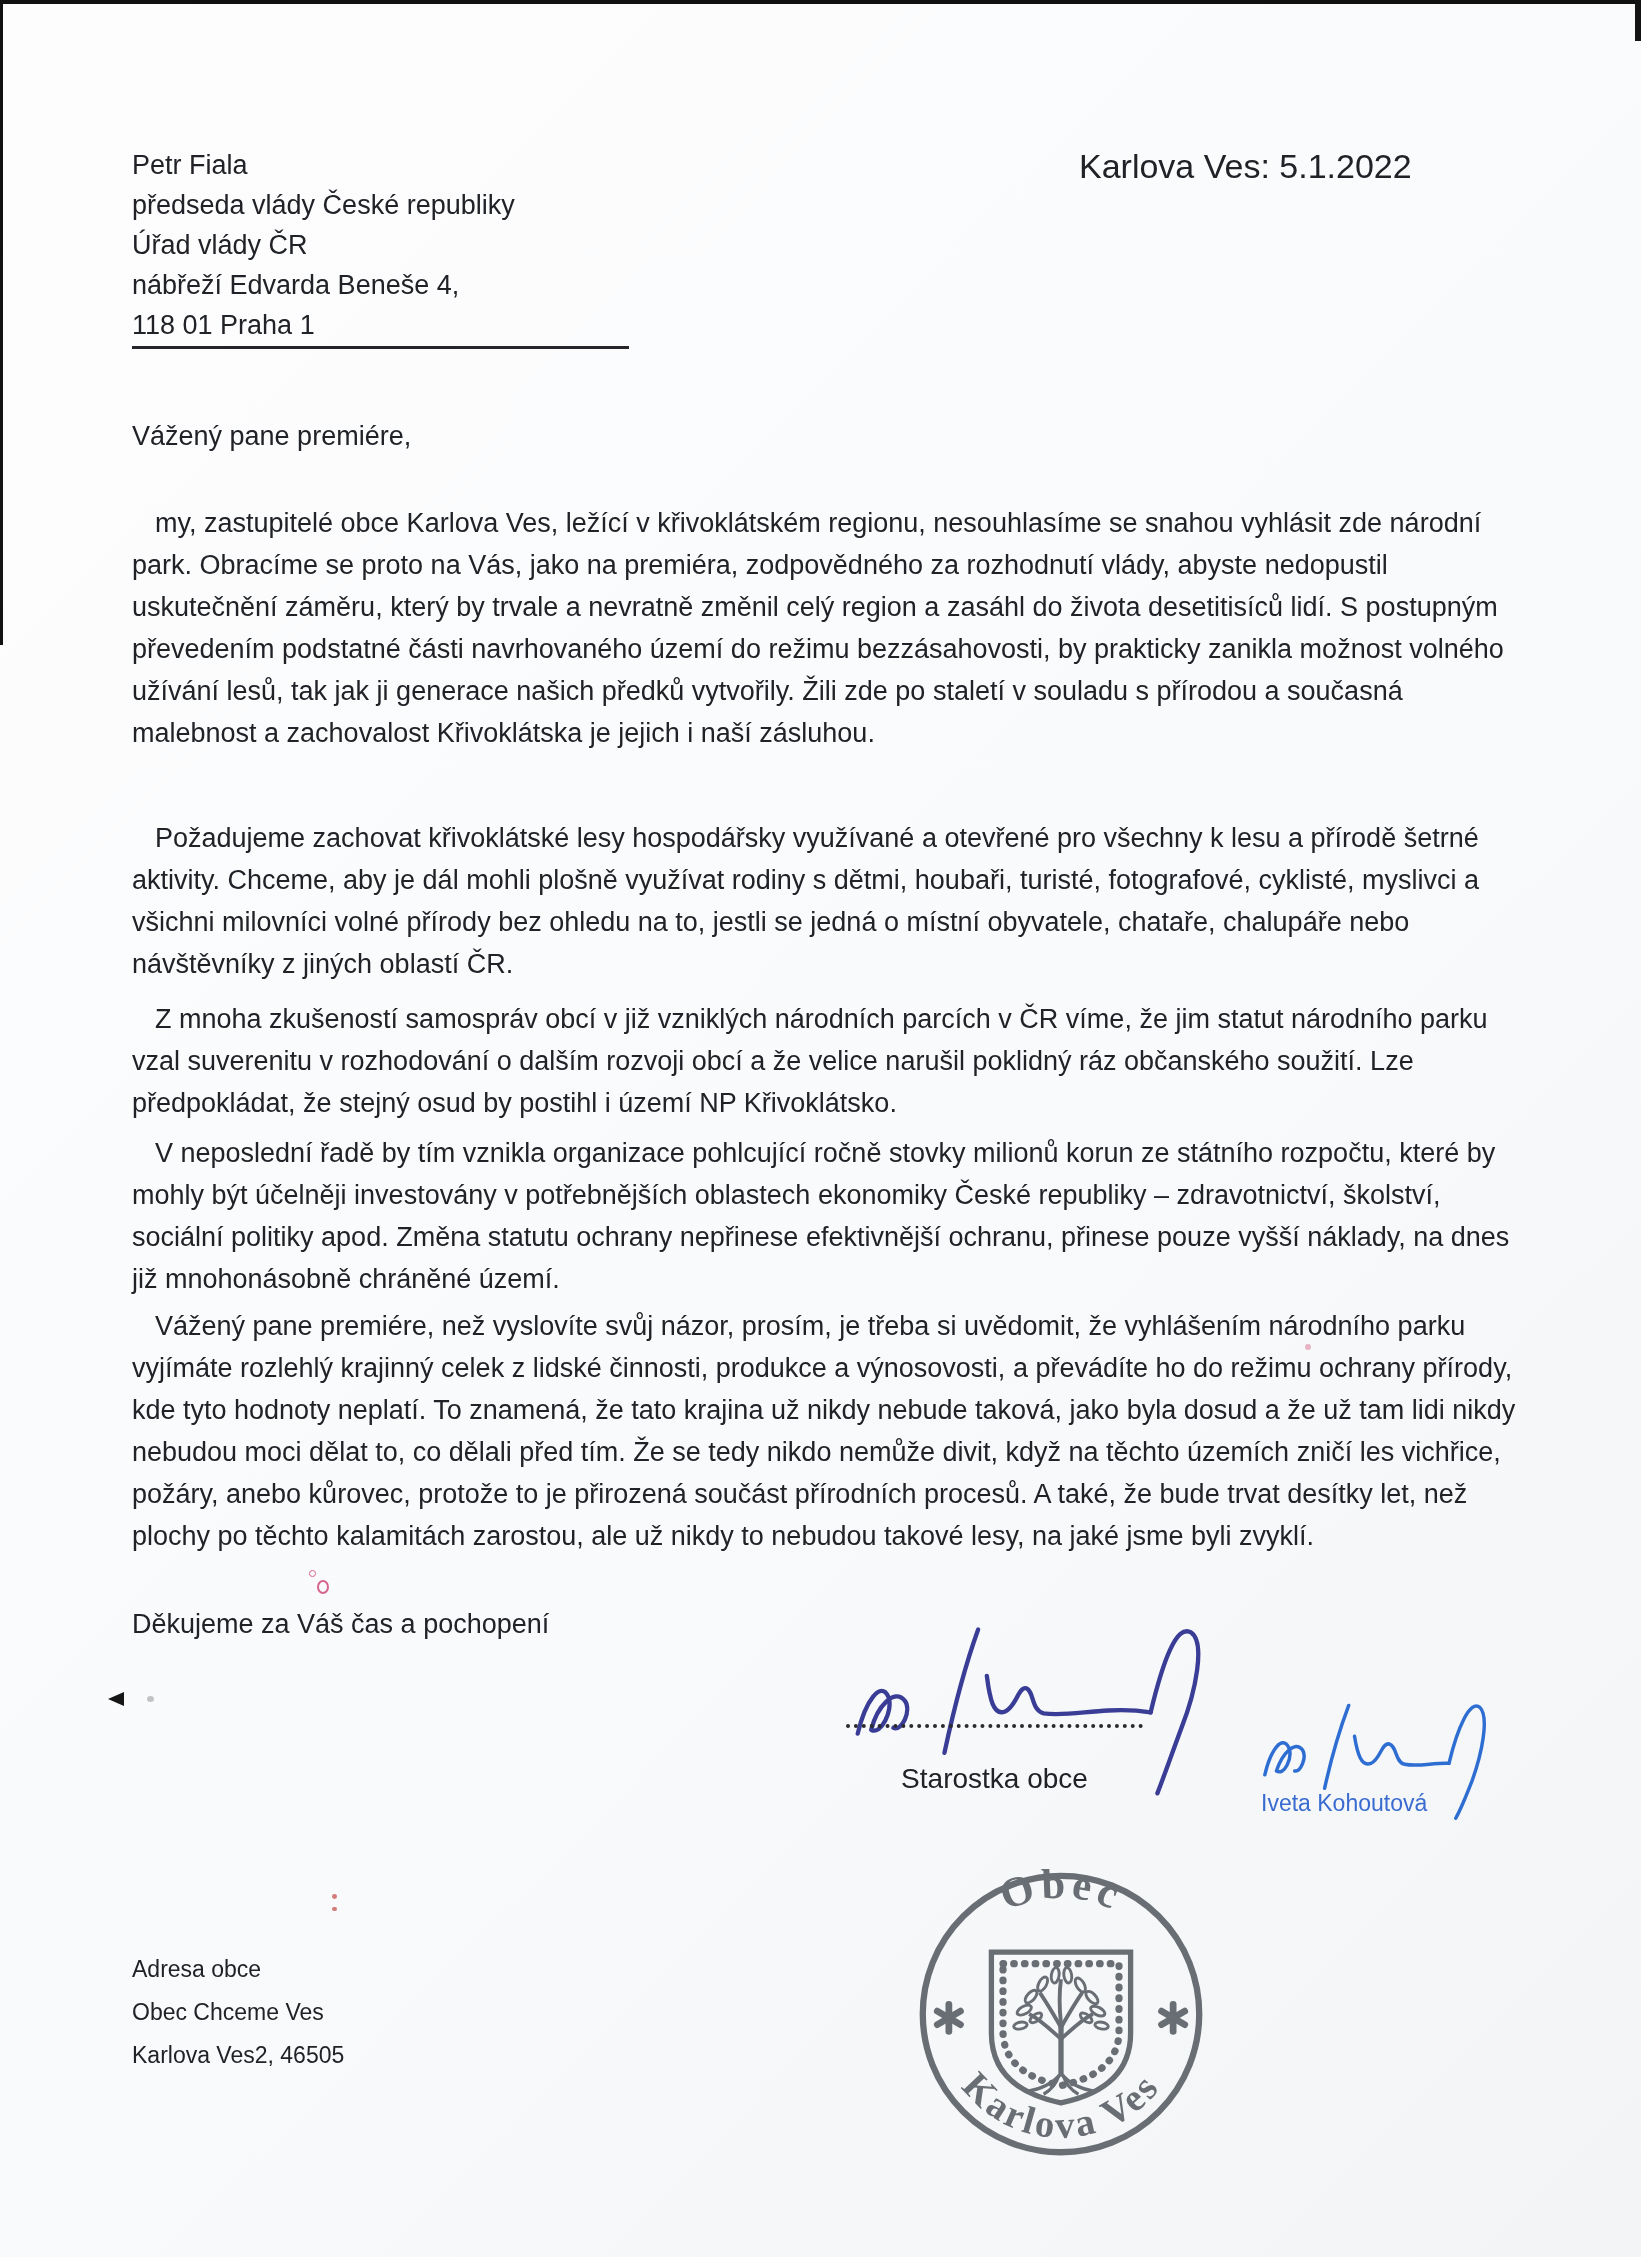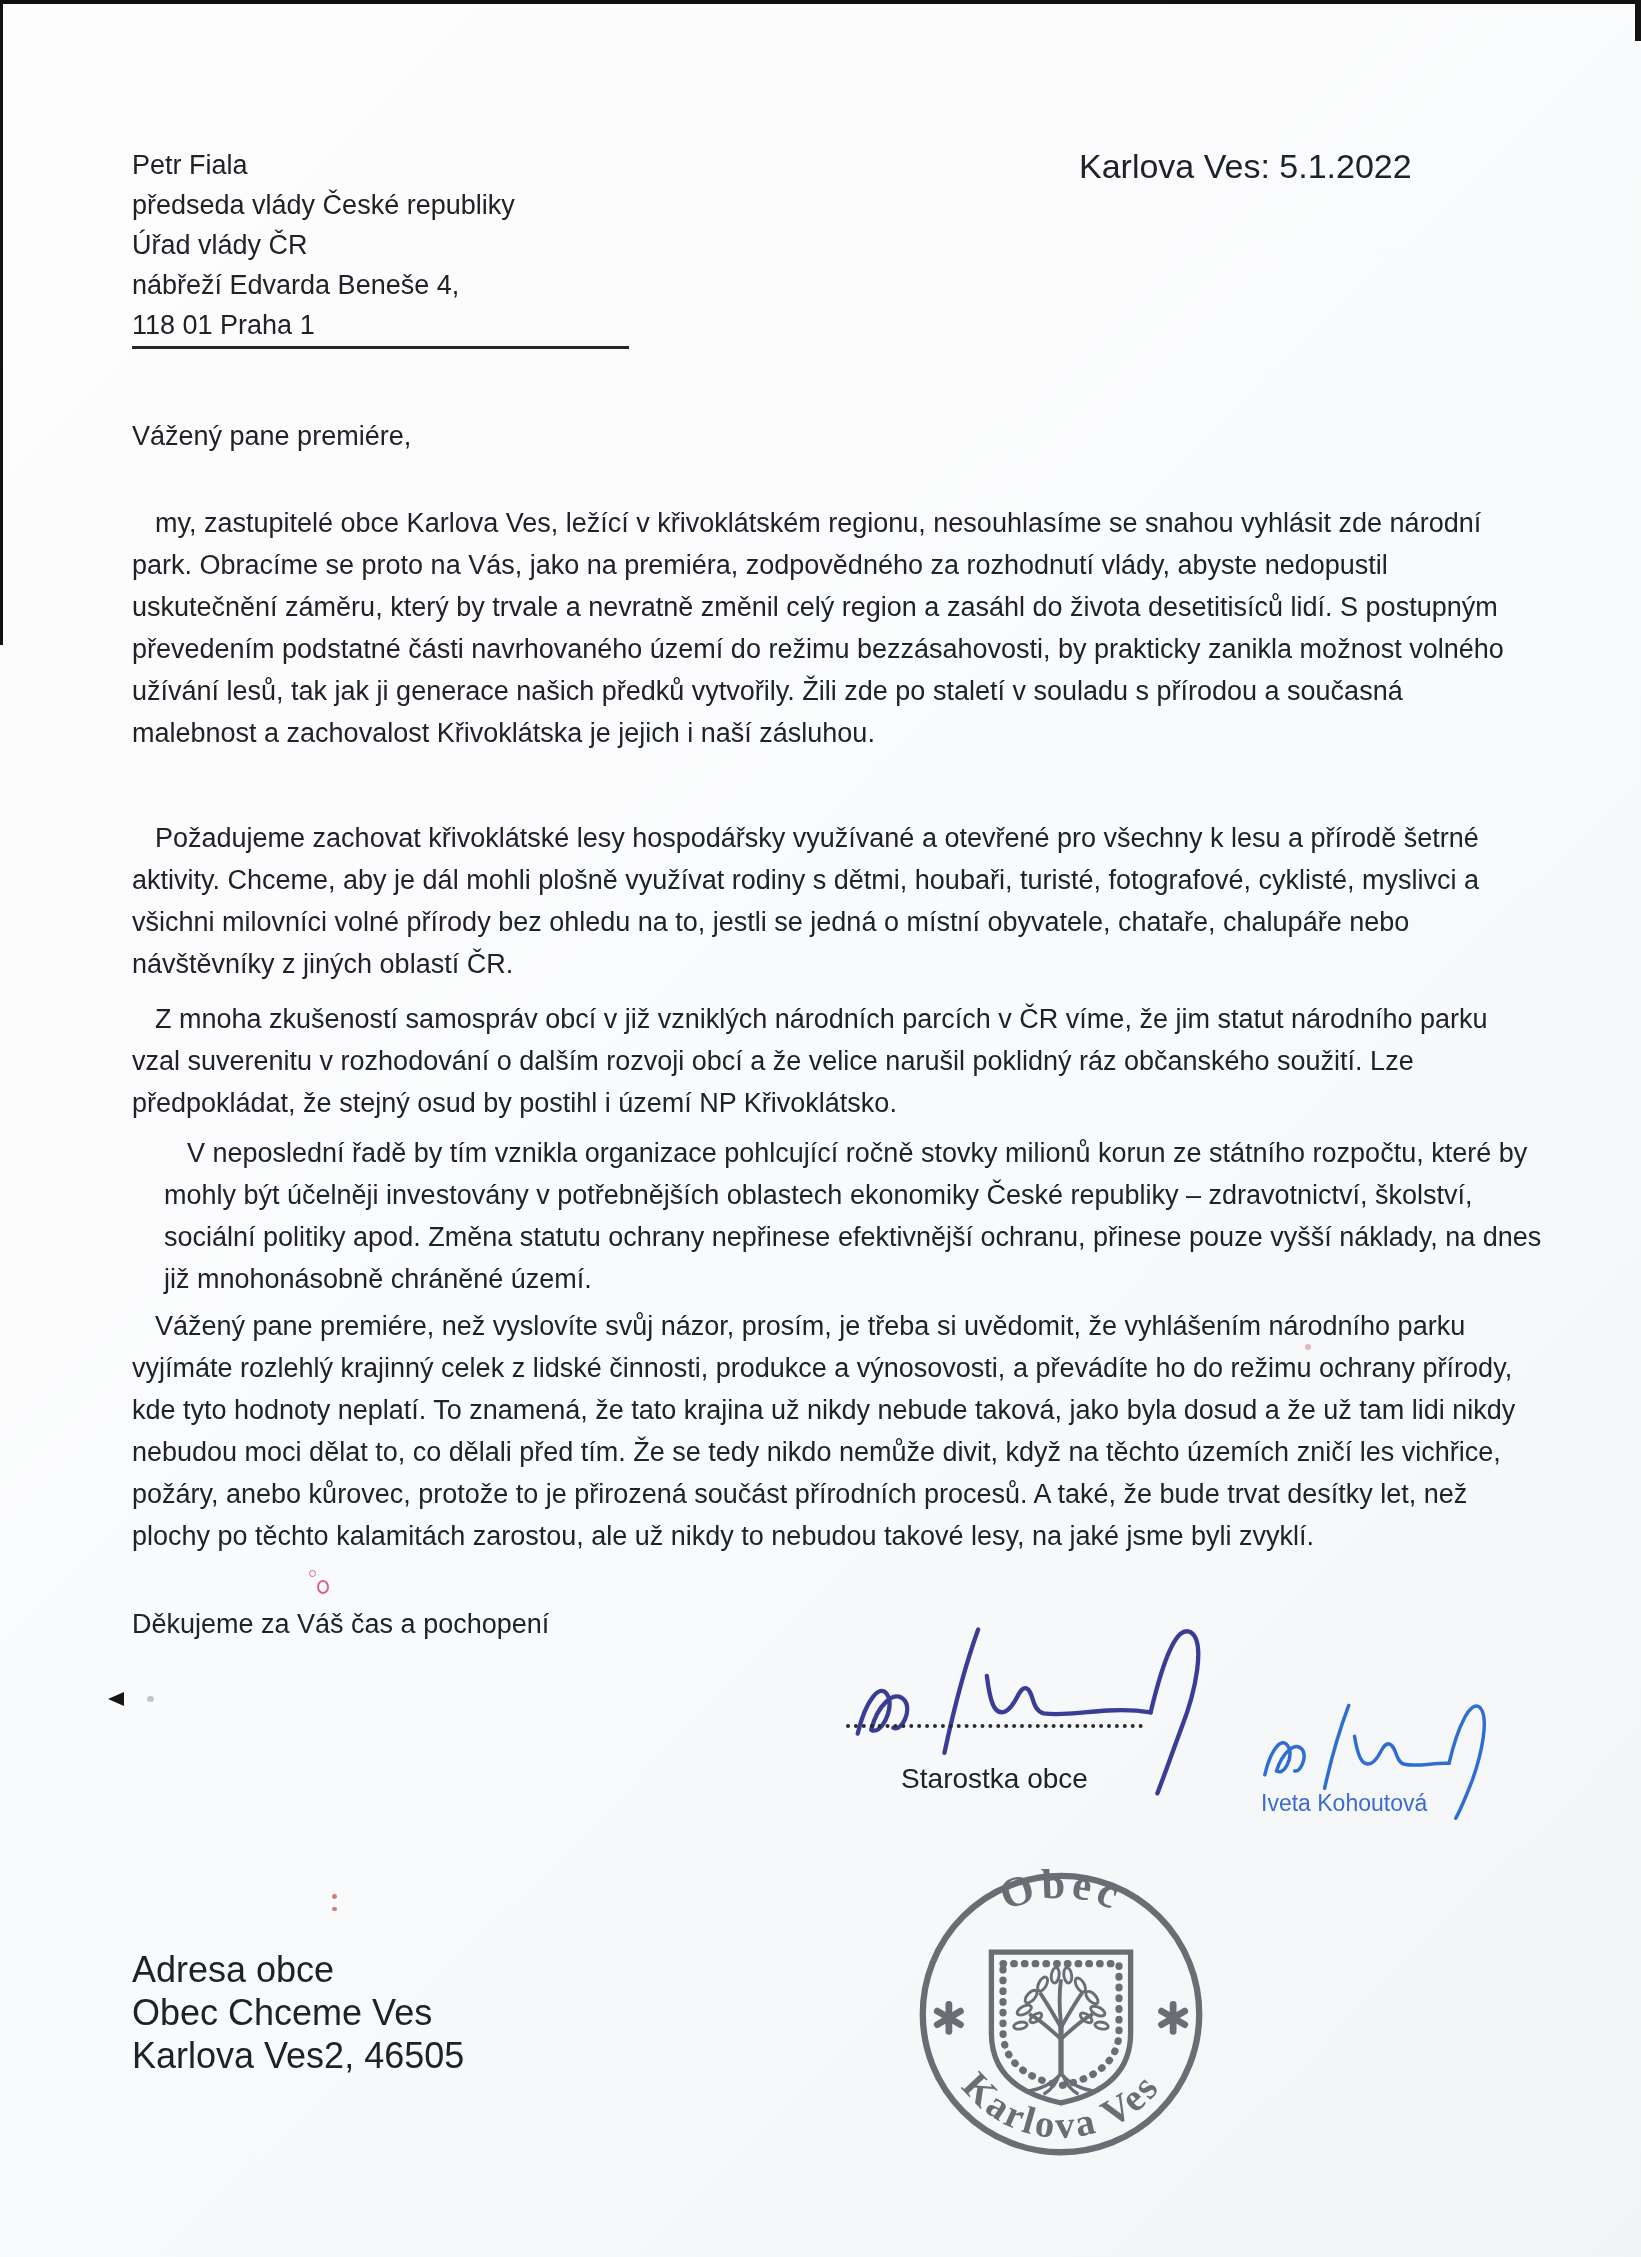--- a/index.html
+++ b/index.html
@@ -23,32 +23,32 @@
   .sender{position:absolute;left:132px;top:145px;font-size:27px;line-height:40px;white-space:nowrap;}
   .sender-underline{position:absolute;left:132px;top:346px;width:497px;height:0;border-bottom:3.9px solid #26262a;}
   .dateline{position:absolute;left:1079px;top:147px;font-size:34px;white-space:nowrap;}
 
   .salutation{position:absolute;left:132px;top:421px;font-size:27px;}
 
   .para{position:absolute;left:132px;width:1400px;margin:0;font-size:27px;line-height:42px;text-indent:23px;text-align:left;}
   .p1{top:502px;}
   .p2{top:817px;}
   .p3{top:998px;}
-  .p4{top:1132px;margin-left:32px;}
+  .p4{top:1132px;}
   .p5{top:1305px;}
 
   .closing{position:absolute;left:132px;top:1609px;font-size:27px;}
 
   .sig1{position:absolute;left:832px;top:1618px;width:406px;height:185px;}
   .sig-dotted{position:absolute;left:846px;top:1724px;width:297px;height:0;border-bottom:4.8px dotted #2b2b2e;}
   .role-label{position:absolute;left:846px;top:1763px;width:297px;text-align:center;font-size:28px;}
   .sig2{position:absolute;left:1251px;top:1690px;width:261px;height:135px;}
   .signer-name{position:absolute;left:1261px;top:1790px;font-size:23px;color:#3a6bd0;white-space:nowrap;}
 
-  .address{position:absolute;left:132px;top:1948px;font-size:36px;line-height:43px;white-space:nowrap;}
+  .address{position:absolute;left:132px;top:1948px;font-size:23px;line-height:43px;white-space:nowrap;}
 
   .stamp{position:absolute;left:916px;top:1869px;width:290px;height:290px;opacity:0.82;}
 
   
   .pen-mark{position:absolute;left:108px;top:1692px;width:0;height:0;
     border-top:7.7px solid transparent;border-bottom:7.7px solid transparent;border-right:16.4px solid #161616;}
   .pen-dot{position:absolute;left:147px;top:1696px;width:6.8px;height:5.8px;border-radius:50%;background:#c3c3c6;}
   .pink-mark{position:absolute;left:307px;top:1570px;width:25px;height:25px;}
   .pink-ring{position:absolute;left:9.7px;top:9.7px;width:8.7px;height:10.6px;border:2.4px solid #d6648c;border-radius:50%;}
   .pink-dot{position:absolute;left:1.9px;top:0;width:4.8px;height:4.8px;border:1.9px solid #d6648c;border-radius:50%;}

